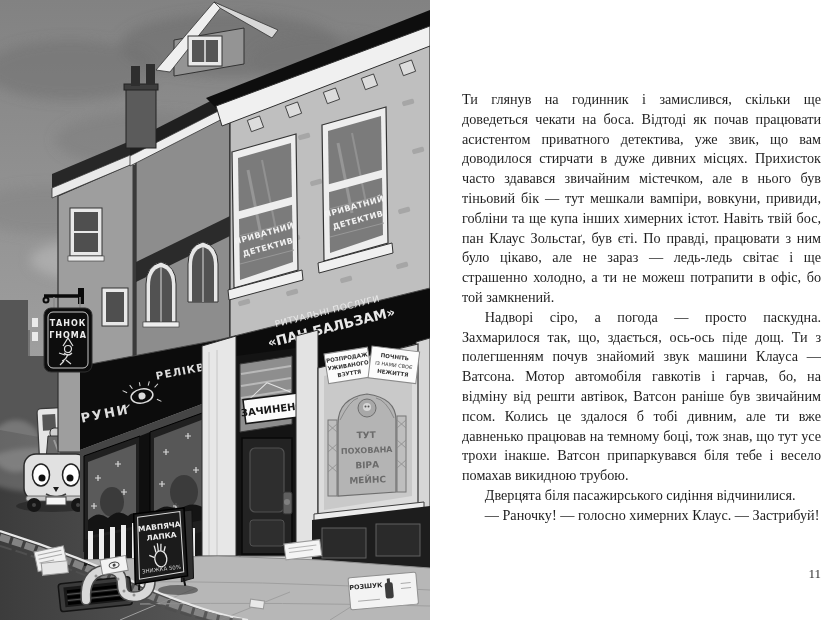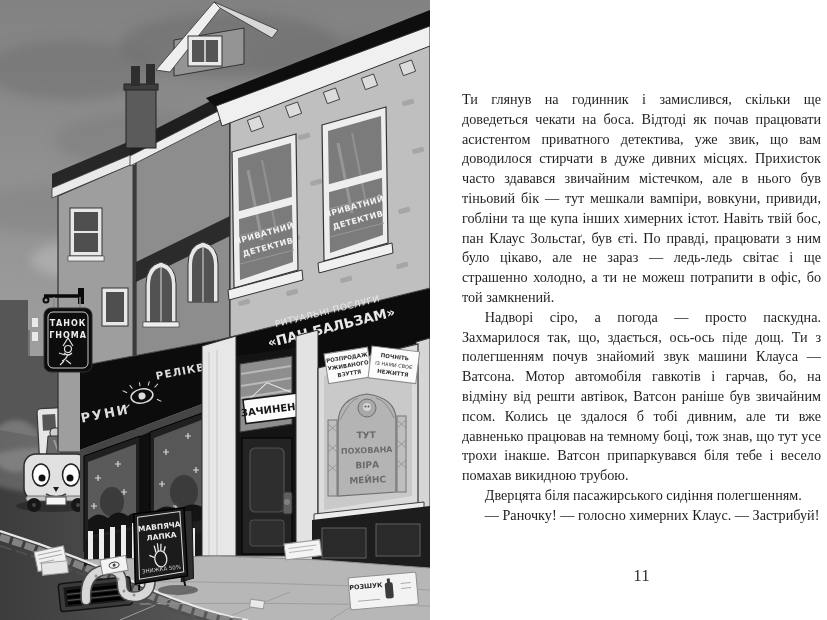--- a/index.html
+++ b/index.html
@@ -3,22 +3,22 @@
 <meta charset="utf-8">
 <style>
   html,body{margin:0;padding:0;background:#ffffff;}
   .book-page{position:relative;width:827px;height:620px;background:#ffffff;overflow:hidden;
              font-family:"Liberation Serif","DejaVu Serif",serif;}
   .illustration{position:absolute;left:0;top:0;width:430px;height:620px;}
   .text-col{position:absolute;left:462px;top:90px;width:359px;font-size:14.2px;line-height:19.8px;
             color:#1e1e1e;text-align:justify;}
   .text-col p{margin:0;text-indent:1.6em;}
   .text-col p.first{text-indent:0;}
-  .page-num{position:absolute;left:462px;top:566px;width:359px;text-align:center;
-            font-size:17px;color:#333;}
+  .page-num{position:absolute;left:462px;top:566px;width:359px;text-align:right;
+            font-size:13px;color:#333;}
   svg text{font-family:"DejaVu Sans",sans-serif;}
 </style>
 </head>
 <body>
 
 <div class="book-page">
 
   <svg class="illustration" viewBox="0 0 430 620">
     <defs>
       <linearGradient id="skyGrad" x1="0" y1="0" x2="0" y2="1">
@@ -448,18 +448,18 @@
       <line x1="52" y1="10" x2="62" y2="10" stroke="#aaa"></line>
         <line x1="52" y1="15" x2="62" y2="15" stroke="#aaa"></line>
       <line x1="8" y1="24" x2="30" y2="24" stroke="#aaa"></line>
     </g>
     <rect x="250" y="600" width="14" height="8" fill="#e9e9e9" stroke="#999" transform="rotate(8 257 604)"></rect>
   </svg>
 
   <div class="text-col">
     <p class="first">Ти глянув на годинник і замислився, скільки ще доведеться чекати на боса. Відтоді як почав працювати асистентом приватного детектива, уже звик, що вам доводилося стирчати в дуже дивних місцях. Прихисток часто здавався звичайним містечком, але в нього був тіньовий бік — тут мешкали вампіри, вовкуни, привиди, гобліни та ще купа інших химерних істот. Навіть твій бос, пан Клаус Зольстаґ, був єті. По правді, працювати з ним було цікаво, але не зараз — ледь-ледь світає і ще страшенно холодно, а ти не можеш потрапити в офіс, бо той замкнений.</p>
     <p>Надворі сіро, а погода — просто паскудна. Захмарилося так, що, здається, ось-ось піде дощ. Ти з полегшенням почув знайомий звук машини Клауса — Ватсона. Мотор автомобіля гавкотів і гарчав, бо, на відміну від решти автівок, Ватсон раніше був звичайним псом. Колись це здалося б тобі дивним, але ти вже давненько працював на темному боці, тож знав, що тут усе трохи інакше. Ватсон припаркувався біля тебе і весело помахав викидною трубою.</p>
-    <p>Дверцята біля пасажирського сидіння полегшенням.</p>
+    <p>Дверцята біля пасажирського сидіння відчинилися.</p>
     <p>— Раночку! — голосно химерних Клаус. — Застрибуй!</p>
   </div>
 
   <div class="page-num">11</div>
 </div>
 
 </body></html>

